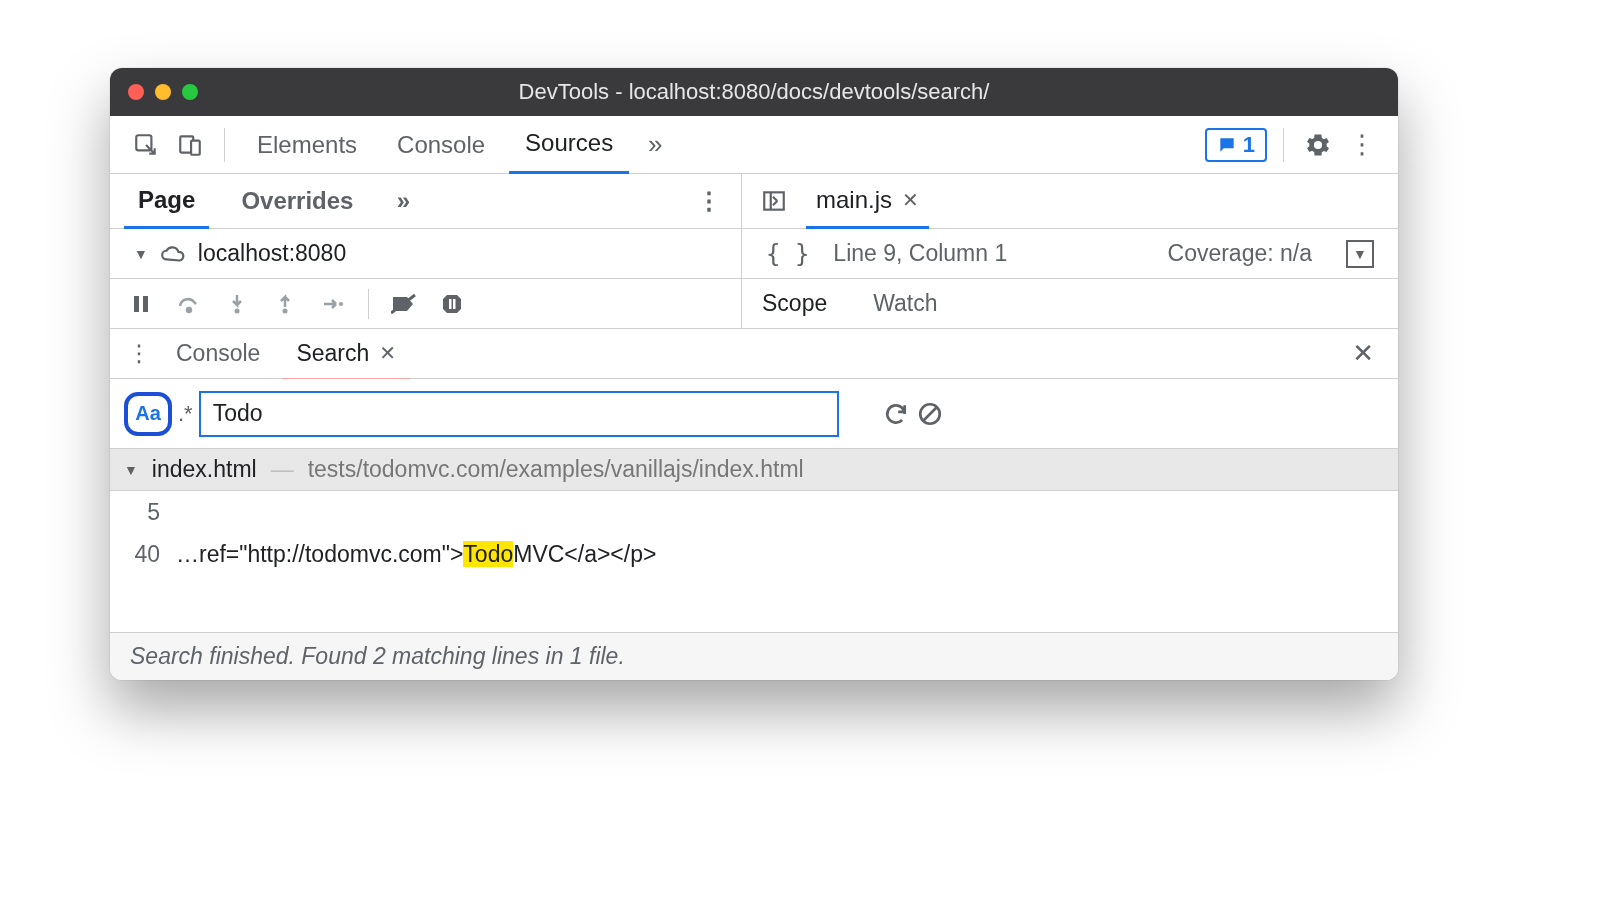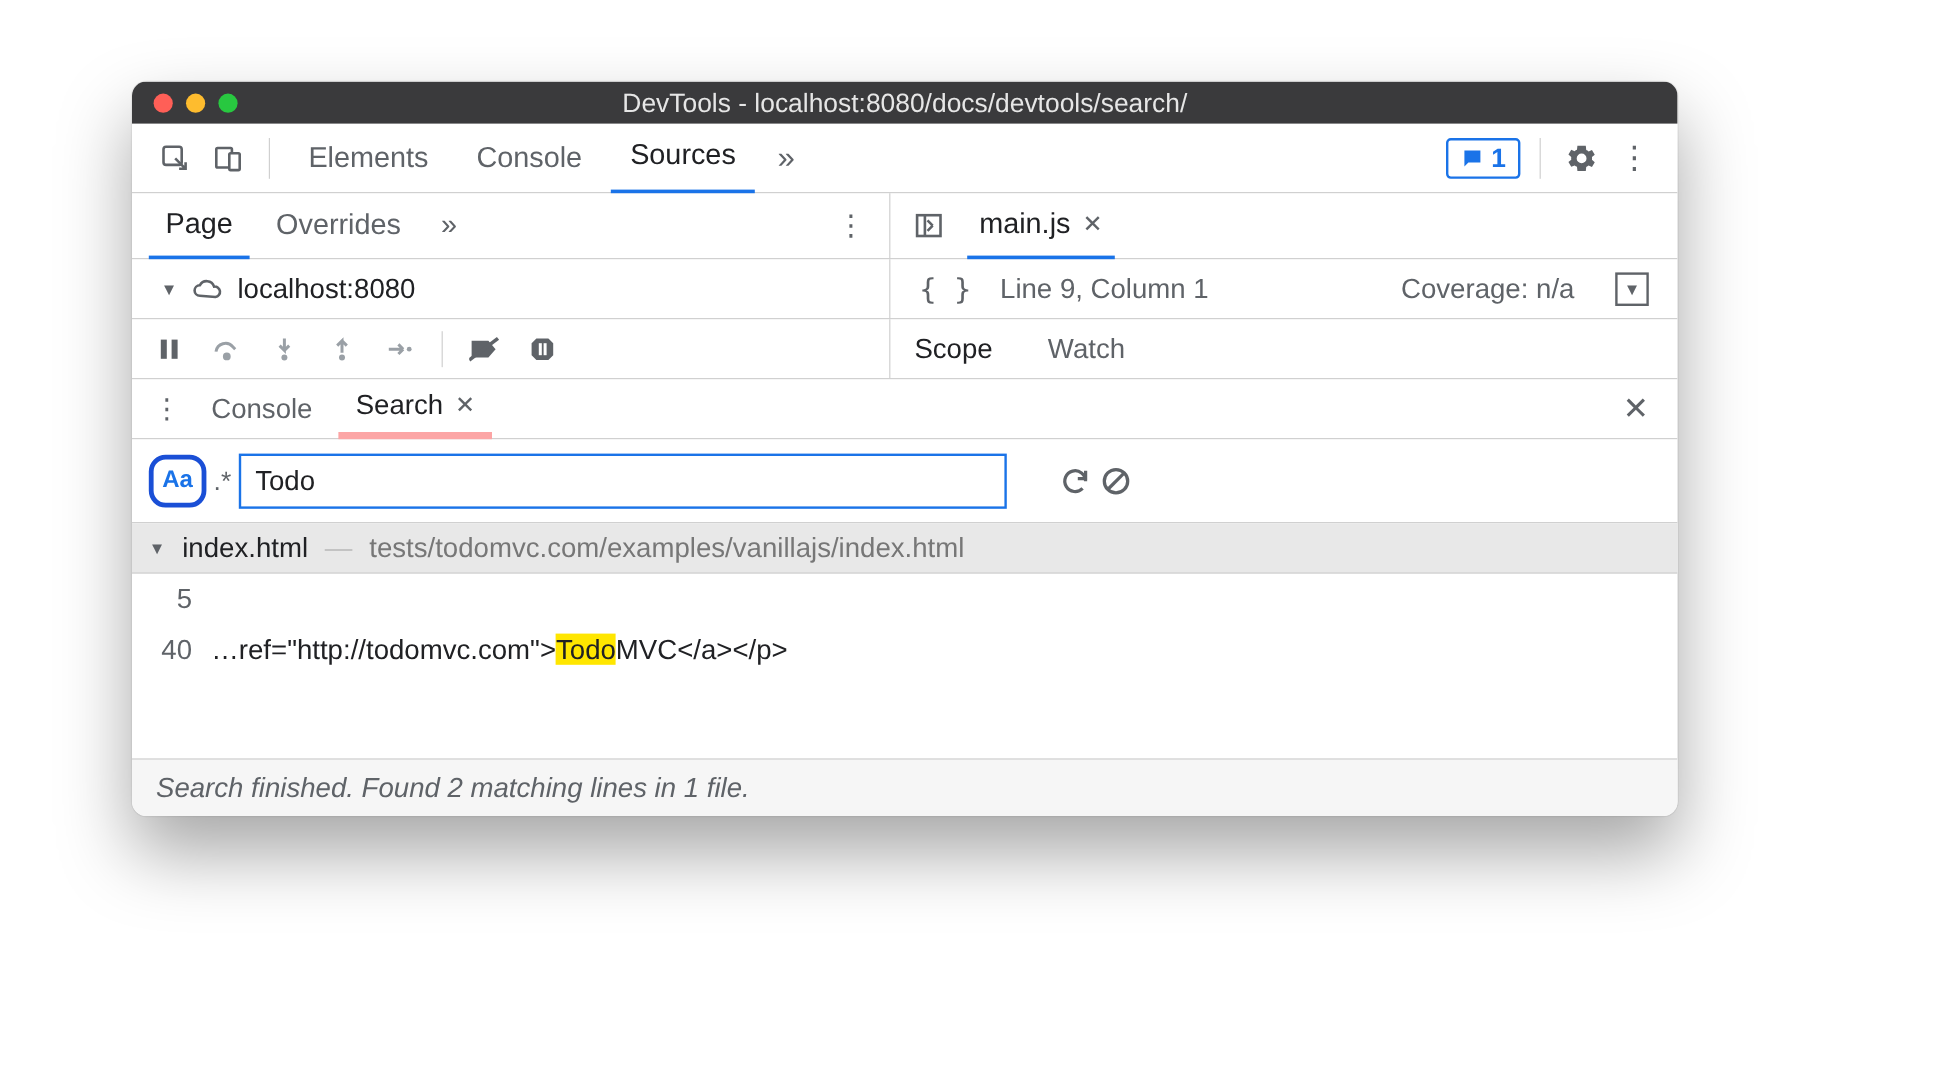--- a/index.html
+++ b/index.html
@@ -3,21 +3,21 @@
 <meta charset="utf-8">
 <style>
   * { box-sizing: border-box; margin: 0; padding: 0; font-family: -apple-system, "Helvetica Neue", Arial, sans-serif; }
   body { background: #fff; width: 1622px; height: 900px; position: relative; }
   .window {
     position: absolute; left: 110px; top: 68px; width: 1288px; height: 612px;
     background: #fff; border-radius: 12px; overflow: hidden;
     box-shadow: 0 30px 60px rgba(0,0,0,0.35), 0 0 0 1px rgba(0,0,0,0.05);
   }
   .titlebar {
-    height: 35px; background: #3a3a3c; display: flex; align-items: center;
+    height: 48px; background: #3a3a3c; display: flex; align-items: center;
     padding: 0 18px; position: relative;
   }
   .traffic { display: flex; gap: 11px; }
   .dot { width: 16px; height: 16px; border-radius: 50%; }
   .dot.red { background: #ff5f57; }
   .dot.yel { background: #febc2e; }
   .dot.grn { background: #28c840; }
   .title-text { position: absolute; left: 0; right: 0; text-align: center; color: #e6e6e6; font-size: 22px; font-weight: 500; pointer-events: none; }
 
   .maintabs {
@@ -28,21 +28,21 @@
   .sep-v { width: 1px; height: 34px; background: #d0d0d0; margin: 0 8px; }
   .tab { padding: 0 16px; height: 58px; display: flex; align-items: center; cursor: pointer; }
   .tab.active { color: #202124; border-bottom: 3px solid #1a73e8; font-weight: 500; }
   .spacer { flex: 1; }
   .feedback-badge {
     display: flex; align-items: center; gap: 6px; border: 2px solid #1a73e8;
     border-radius: 4px; padding: 2px 10px; color: #1a73e8; font-size: 22px; font-weight: 600;
   }
 
   .split { display: flex; height: 55px; border-bottom: 1px solid #d0d0d0; }
-  .left { width: 632px; border-right: 1px solid #d0d0d0; display: flex; align-items: center; padding: 0 14px; font-size: 24px; color: #5f6368; gap: 8px; }
+  .left { width: 632px; border-right: 1px solid #d0d0d0; display: flex; align-items: center; padding: 0 14px; font-size: 24px; color: #5f6368; gap: 18px; font-weight: bold; }
   .right { flex: 1; display: flex; align-items: center; padding: 0 14px; gap: 14px; font-size: 24px; color: #202124; }
   .subtab { padding: 0 14px; height: 55px; display: flex; align-items: center; cursor: pointer; }
   .subtab.active { color: #202124; border-bottom: 3px solid #1a73e8; }
   .file-tab { display: flex; align-items: center; gap: 10px; padding: 0 10px; height: 55px; border-bottom: 3px solid #1a73e8; }
   .close-x { color: #5f6368; font-size: 20px; cursor: pointer; }
 
   .row2 { display: flex; height: 50px; border-bottom: 1px solid #d0d0d0; }
   .row2 .left2 { width: 632px; border-right: 1px solid #d0d0d0; display: flex; align-items: center; padding: 0 24px; font-size: 23px; color: #202124; gap: 12px; }
   .row2 .right2 { flex: 1; display: flex; align-items: center; padding: 0 24px; font-size: 23px; color: #5f6368; gap: 24px; }
   .braces { font-family: monospace; font-size: 24px; }
@@ -51,21 +51,21 @@
   .box-icon { width: 28px; height: 28px; border: 2px solid #5f6368; display:flex; align-items:center; justify-content:center; font-size:14px; }
 
   .row3 { display: flex; height: 50px; border-bottom: 1px solid #d0d0d0; }
   .row3 .left3 { width: 632px; border-right: 1px solid #d0d0d0; display: flex; align-items: center; padding: 0 18px; gap: 22px; }
   .row3 .right3 { flex: 1; display: flex; align-items: center; padding: 0 20px; font-size: 23px; color: #5f6368; gap: 46px; }
   .dbg-icon { color: #9aa0a6; width: 26px; height: 26px; display:flex; align-items:center; justify-content:center; }
 
   .drawer-tabs { height: 50px; border-bottom: 1px solid #d0d0d0; display: flex; align-items: center; padding: 0 14px; font-size: 23px; color: #5f6368; gap: 8px; }
   .drawer-tabs .kebab { width: 30px; text-align: center; }
   .drawer-tab { padding: 0 14px; height: 50px; display:flex; align-items:center; cursor:pointer; gap: 10px; }
-  .drawer-tab.active { color: #202124; border-bottom: 6px solid #fca5a5; gap: 10px; }
+  .drawer-tab.active { color: #202124; border-bottom: 1px solid #fca5a5; gap: 10px; }
   .drawer-close { margin-left: auto; font-size: 26px; color: #5f6368; padding: 0 10px; cursor:pointer; }
 
   .search-row { height: 70px; display: flex; align-items: center; padding: 0 14px; border-bottom: 1px solid #d0d0d0; }
   .aa-btn {
     width: 48px; height: 44px; border: 4px solid #1a4fd6; border-radius: 14px;
     display:flex; align-items:center; justify-content:center; color:#1a73e8; font-weight:700; font-size:20px;
   }
   .regex-btn { font-size: 22px; color: #5f6368; padding: 0 6px; cursor:pointer; }
   .search-input {
     flex: 0 0 640px; height: 46px; border: 2px solid #1a73e8; background:#fff;

